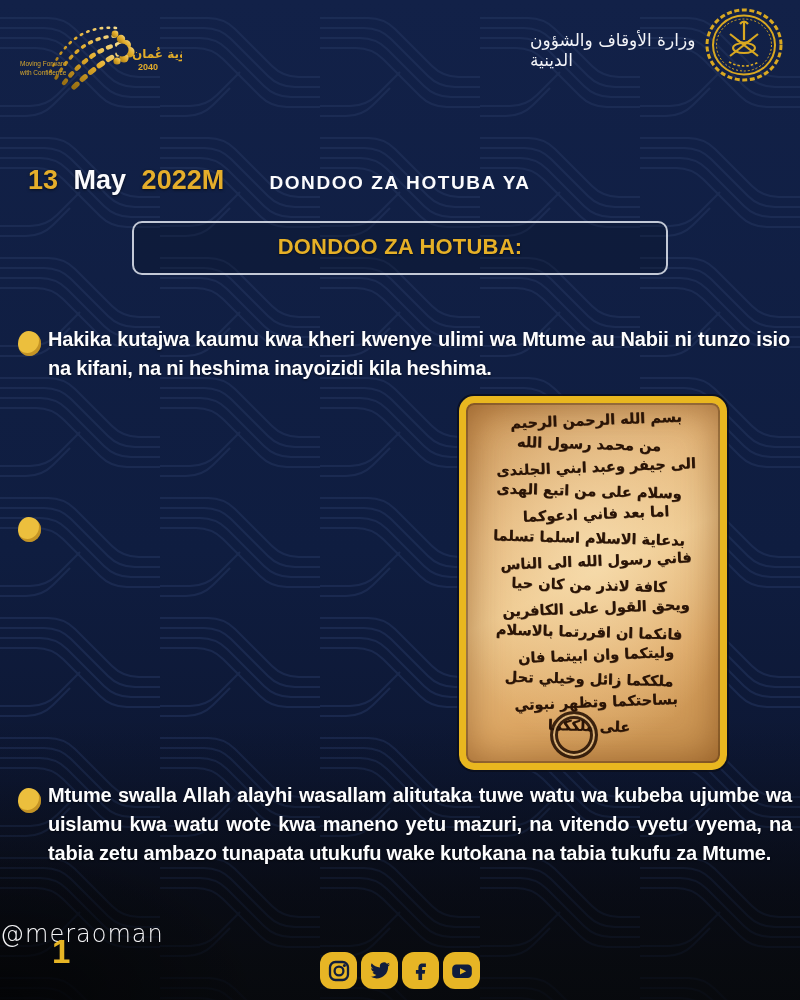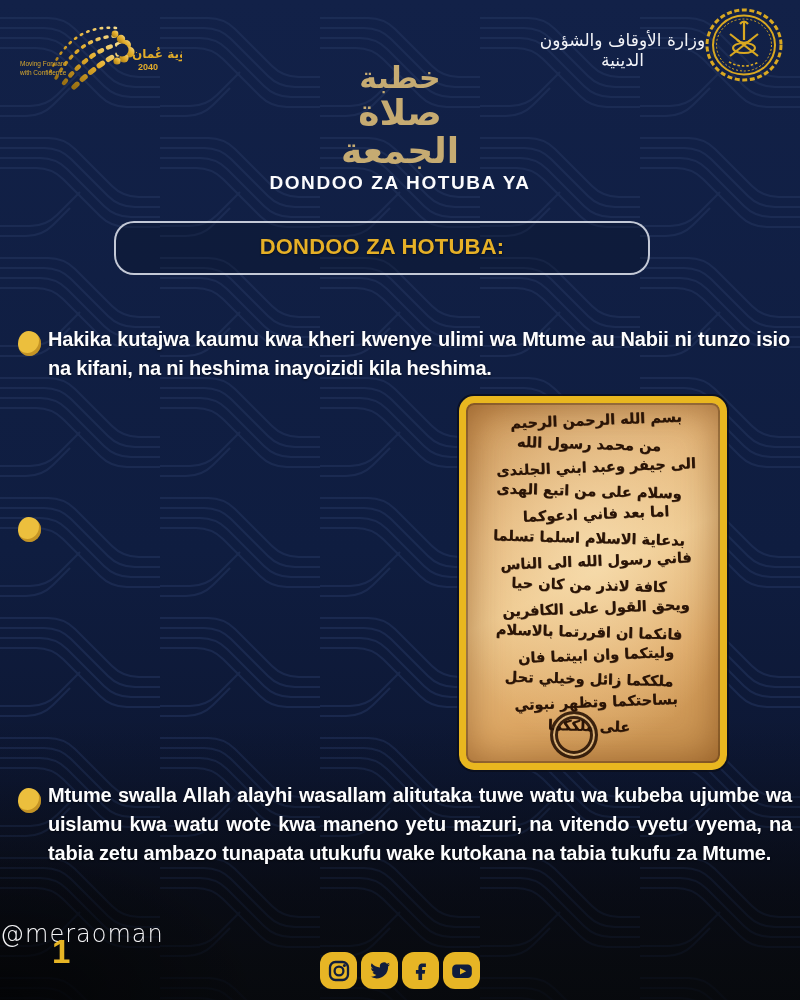--- a/index.html
+++ b/index.html
@@ -15,38 +15,38 @@
     background:linear-gradient(to bottom,rgba(0,0,0,0) 72%,rgba(6,8,12,.55) 90%,rgba(6,8,12,.85) 100%);}
   #corner-shade{position:absolute;inset:0;pointer-events:none;
     background:radial-gradient(380px 220px at 0% 100%,rgba(0,0,0,.55),rgba(0,0,0,0) 70%);}
 
   
   #vision-logo{left:12px;top:8px;width:170px;height:82px;}
   #calligraphy{left:300px;top:60px;width:200px;height:112px;text-align:center;color:#c6ab72;
     display:flex;flex-direction:column;justify-content:center;line-height:1.05;}
   #calligraphy .c1{font-size:30px;font-weight:bold;}
   #calligraphy .c2{font-size:36px;font-weight:bold;}
-  #ministry-name{left:530px;top:30px;width:185px;text-align:center;color:#f3f4f8;
+  #ministry-name{left:530px;top:30px;width:185px;text-align:left;color:#f3f4f8;
     font-size:17px;line-height:1.2;font-family:"DejaVu Sans",sans-serif;}
   #emblem{left:703px;top:6px;width:82px;height:78px;}
 
   
   .dateline{top:165px;font-size:27px;font-weight:bold;white-space:nowrap;
     text-shadow:0 1px 3px rgba(0,0,0,.6);}
   #date-left{left:24px;}
   #date-center{left:0;right:0;top:172px;text-align:center;color:#fbfbfd;
     font-size:19px;font-weight:bold;letter-spacing:1.6px;}
   #date-right{right:15px;}
   .gold{color:#e5ae2b;}
   .white{color:#fbfbfd;}
   .dateline span{margin:0 4px;}
 
   
-  #title-box{left:114px;top:221px;width:536px;box-sizing:border-box;
-    border:2px solid rgba(228,233,242,.85);border-radius:20px;
+  #title-box{left:132px;top:221px;width:536px;box-sizing:border-box;
+    border:2px solid rgba(228,233,242,.85);border-radius:10px;
     padding:9px 10px 11px;text-align:center;background:rgba(9,15,33,.25);}
   #title-box .t{color:#e6b027;font-weight:bold;font-size:22px;line-height:1.38;letter-spacing:.2px;
     text-shadow:0 1px 2px rgba(0,0,0,.55);}
 
   
   .bullet-marker{width:23px;height:25px;background:#ecbf3d;
     border-radius:46% 54% 50% 50%/52% 50% 50% 48%;
     box-shadow:inset -2px -3px 0 rgba(148,96,8,.45);}
   .bullet-text{color:#fdfdfe;font-weight:bold;font-size:20px;line-height:29px;
     text-align:justify;text-align-last:left;letter-spacing:-.2px;
@@ -129,39 +129,40 @@
       <circle cx="112" cy="50" r="4.6"></circle>
         <circle cx="105" cy="53" r="3.6"></circle>
     </g>
     <circle cx="110" cy="42" r="6.5" fill="#13224a"></circle>
     <text x="120" y="50" font-size="12" fill="#e2ac2a" font-weight="bold" font-family="DejaVu Sans">رؤية عُمان</text>
     <text x="126" y="62" font-size="9" fill="#e2ac2a" font-weight="bold">2040</text>
     <text x="8" y="58" font-size="6.5" fill="#d8a82e">Moving Forward</text>
     <text x="8" y="67" font-size="6.5" fill="#d8a82e">with Confidence</text>
   </svg>
 
-  <div class="abs" id="calligraphy">
-    <div class="c1">خطبة</div>
-    <div class="c2">صلاة الجمعة</div>
-  </div>
 
   <div class="abs" id="ministry-name">وزارة الأوقاف والشؤون الدينية</div>
 
   <svg class="abs" id="emblem" viewBox="0 0 82 78">
     <g fill="none" stroke="#d9a821">
       <ellipse cx="41" cy="39" rx="37" ry="35" stroke-width="3" stroke-dasharray="5,2.6"></ellipse>
       <ellipse cx="41" cy="39" rx="31" ry="29.5" stroke-width="2"></ellipse>
       <ellipse cx="41" cy="39" rx="27.5" ry="26" stroke-width="1" stroke-dasharray="2,2"></ellipse>
       <path d="M41,16 V34 M37,18 q4,-5 8,0 M34,34 q7,6 14,0" stroke-width="2.2"></path>
       <path d="M27,28 L55,50 M55,28 L27,50" stroke-width="2.2"></path>
       <ellipse cx="41" cy="42" rx="11" ry="5" stroke-width="2"></ellipse>
       <path d="M26,56 q15,8 30,0" stroke-width="1.6" stroke-dasharray="2.5,2"></path>
     </g>
   </svg>
 
+  <div class="abs dateline" id="date-left">
+    <span class="gold">13</span>
+    <span class="white">May</span>
+    <span class="gold">2022M</span>
+  </div>
   <div class="abs" id="date-center">DONDOO ZA HOTUBA YA</div>
 
   <div class="abs" id="title-box">
     <div class="t">DONDOO ZA HOTUBA:</div>
   </div>
 
   <div class="abs bullet-marker" id="b1-marker"></div>
   <div class="abs bullet-text" id="b1-text">Hakika kutajwa kaumu kwa kheri kwenye ulimi wa Mtume au Nabii ni tunzo isio na kifani, na ni heshima inayoizidi kila heshima.</div>
 
   <div class="abs bullet-marker" id="b2-marker"></div>

